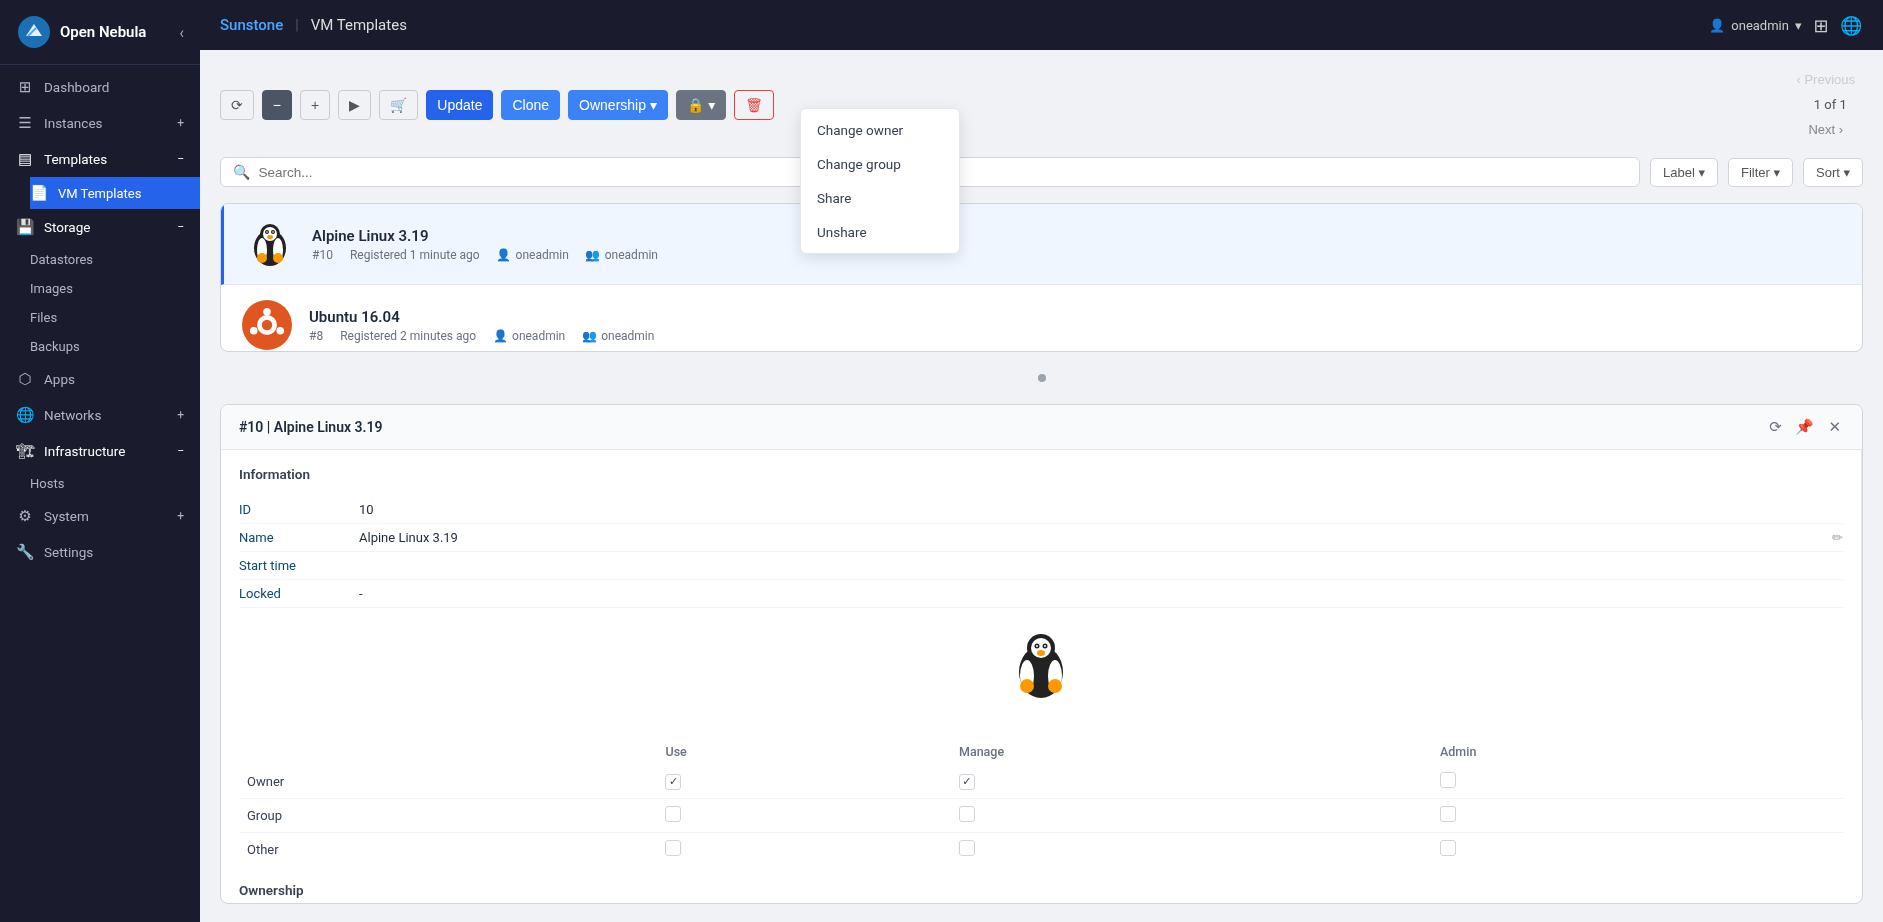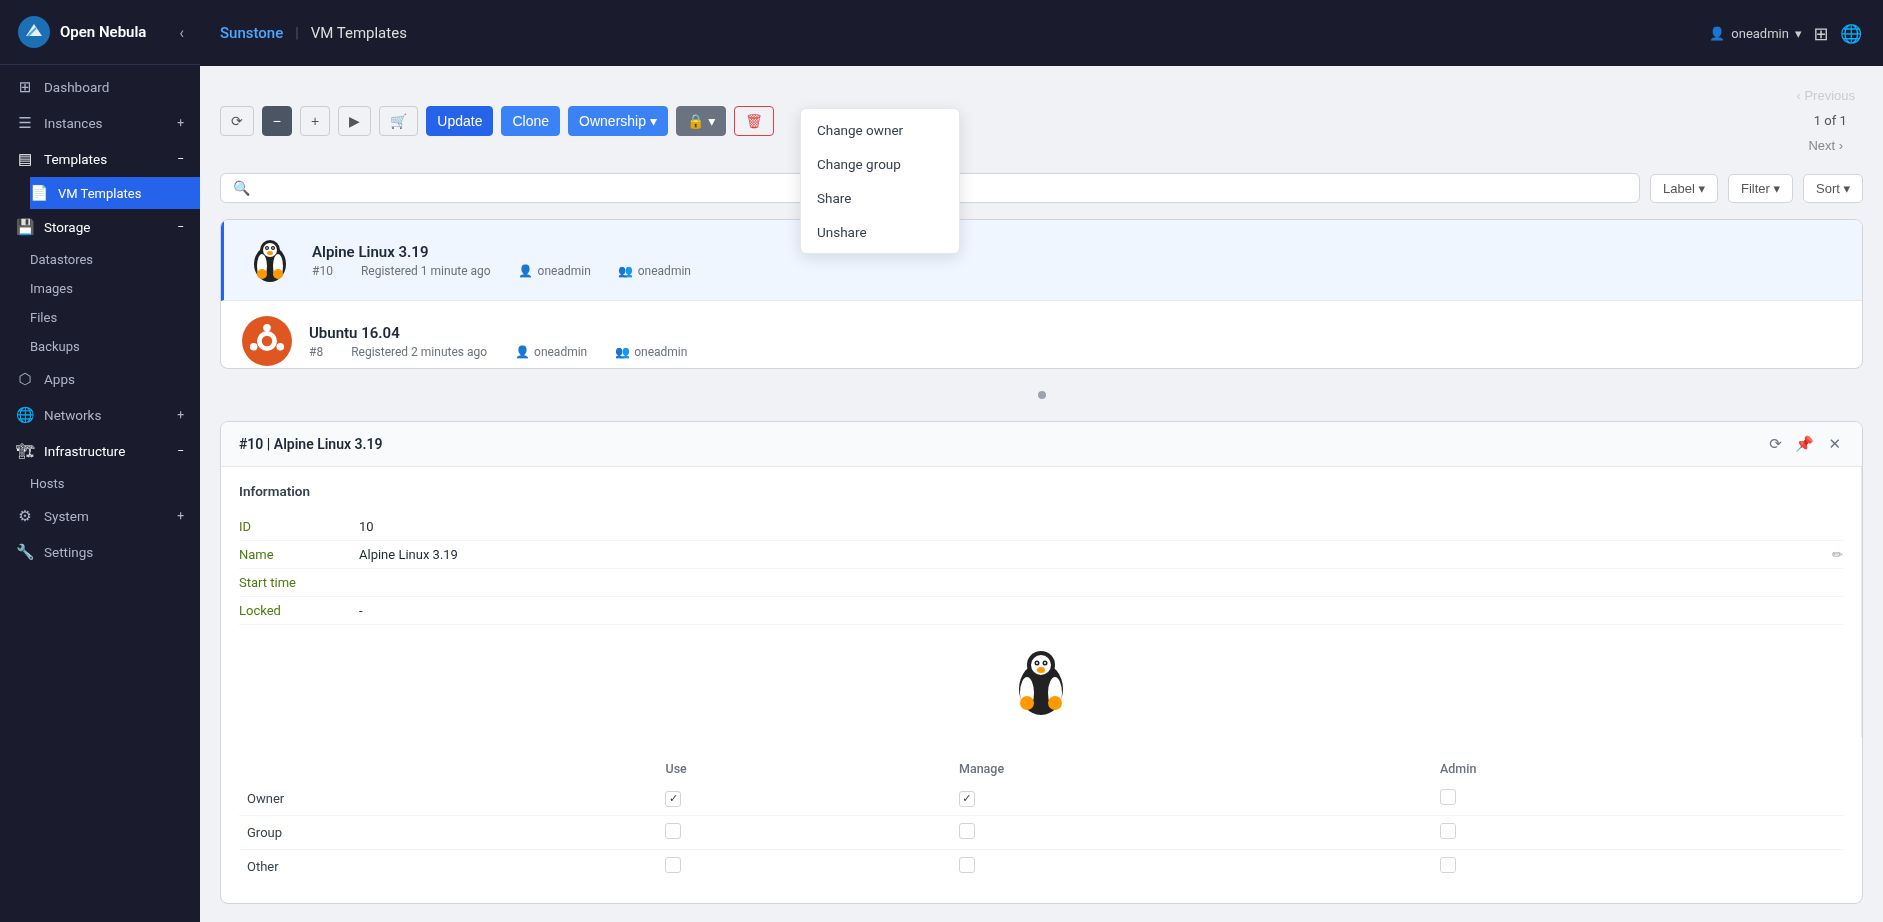--- a/index.html
+++ b/index.html
@@ -17,21 +17,21 @@
     .sidebar-item-parent.expanded { color: #fff; }
     .sidebar-sub { padding-left: 30px; }
     .sidebar-sub .sidebar-item { padding: 7px 16px 7px 0; font-size: 13px; }
     .expand-icon { margin-left: auto; font-size: 12px; }
     .sidebar-icon { width: 18px; text-align: center; font-size: 15px; }
 
     
     .main { flex: 1; display: flex; flex-direction: column; overflow: hidden; }
 
     
-    .topbar { background: #1a1c2e; color: #fff; display: flex; align-items: center; padding: 0 20px; height: 66px; gap: 12px; text-align: right; }
+    .topbar { background: #1a1c2e; color: #fff; display: flex; align-items: center; padding: 0 20px; height: 50px; gap: 12px; text-align: right; }
     .topbar-brand { color: #4da6ff; font-size: 15px; font-weight: 500; }
     .topbar-sep { color: #555; }
     .topbar-title { font-size: 15px; color: #ddd; }
     .topbar-right { margin-left: auto; display: flex; align-items: center; gap: 12px; }
     .topbar-user { display: flex; align-items: center; gap: 6px; color: #ccc; font-size: 13px; cursor: pointer; }
     .topbar-grid-icon { color: #ccc; cursor: pointer; font-size: 18px; }
     .topbar-lang-icon { color: #ccc; cursor: pointer; font-size: 18px; }
 
     
     .content { flex: 1; padding: 18px 20px; overflow-y: auto; display: flex; flex-direction: column; gap: 16px; }
@@ -50,42 +50,42 @@
     .filter-btn { background: #fff; border: 1px solid #d1d5db; border-radius: 5px; padding: 6px 12px; cursor: pointer; font-size: 13px; color: #555; display: flex; align-items: center; gap: 5px; }
 
     
     .card-list { display: flex; flex-direction: column; gap: 0; border: 1px solid #d1d5db; border-radius: 8px; overflow: hidden; background: #fff; }
     .vm-card { display: flex; align-items: center; padding: 14px 20px; gap: 16px; cursor: pointer; border-bottom: 1px solid #e5e7eb; }
     .vm-card:last-child { border-bottom: none; border-radius: 8px; }
     .vm-card.selected { background: #eff6ff; border-left: 3px solid #2563eb; }
     .vm-card-logo { width: 52px; height: 52px; display: flex; align-items: center; justify-content: center; flex-shrink: 0; }
     .vm-card-info { flex: 1; }
     .vm-card-name { font-size: 15px; font-weight: 600; color: #1e293b; }
-    .vm-card-meta { display: flex; align-items: center; gap: 28px; color: #6b7280; font-size: 12px; margin-top: 3px; }
+    .vm-card-meta { display: flex; align-items: center; gap: 17px; color: #6b7280; font-size: 12px; margin-top: 3px; }
     .vm-card-meta-item { display: flex; align-items: center; gap: 4px; }
 
     
     .scroll-indicator { display: flex; justify-content: center; padding: 6px; }
     .scroll-dot { width: 8px; height: 8px; background: #9ca3af; border-radius: 50%; }
 
     
     .detail-panel { background: #fff; border: 1px solid #d1d5db; border-radius: 8px; overflow: hidden; }
     .detail-header { display: flex; align-items: center; padding: 10px 18px; border-bottom: 1px solid #e5e7eb; background: #f9fafb; }
     .detail-title { font-size: 14px; font-weight: 600; color: #1e293b; flex: 1; }
     .detail-actions { display: flex; gap: 8px; align-items: center; }
     .detail-action-btn { background: none; border: none; color: #6b7280; cursor: pointer; font-size: 15px; padding: 3px; }
     .detail-tabs { display: flex; border-bottom: 1px solid #e5e7eb; padding: 0 18px; }
     .detail-tab { padding: 10px 16px; cursor: pointer; font-size: 13.5px; color: #6b7280; border-bottom: 2px solid transparent; }
     .detail-tab.active { color: #2563eb; border-bottom-color: #2563eb; font-weight: 500; }
     .detail-body { display: flex; gap: 2px; flex-direction: column; }
     .detail-col { flex: 1; padding: 16px 18px; }
     .detail-col:first-child { border-right: 1px solid #e5e7eb; }
     .info-section-title { font-size: 13.5px; font-weight: 600; color: #374151; margin-bottom: 14px; }
     .info-row { display: flex; align-items: center; padding: 6px 0; border-bottom: 1px solid #f3f4f6; }
-    .info-label { width: 120px; color: #4d7c0f; font-size: 13px; flex-shrink: 0; }
+    .info-label { width: 120px; color: #0c4a6e; font-size: 13px; flex-shrink: 0; }
     .info-value { color: #1e293b; font-size: 13px; flex: 1; }
     .info-value.link { color: #2563eb; }
     .info-edit-btn { color: #9ca3af; cursor: pointer; font-size: 13px; margin-left: 6px; }
     .permissions-table { width: 100%; border-collapse: collapse; }
     .permissions-table th { font-size: 12.5px; color: #6b7280; font-weight: 500; text-align: left; padding: 6px 8px; }
     .permissions-table td { padding: 7px 8px; font-size: 13px; color: #374151; }
     .permissions-table tr:not(:last-child) td { border-bottom: 1px solid #f3f4f6; }
     .checkbox-cell { display: inline-block; width: 16px; height: 16px; border: 1.5px solid #d1d5db; border-radius: 3px; background: #fff; }
     .checkbox-cell.checked::after { content: '✓'; font-size: 11px; color: #374151; display: block; text-align: center; line-height: 14px; }
     .ownership-section { margin-top: 16px; }
@@ -223,20 +223,21 @@
       <div style="margin-left:auto; display:flex; align-items:center; gap:6px;flex-direction:column;">
         <button class="pagination-btn disabled">‹ Previous</button>
         <span style="font-size:13px;color:#555;margin-left:9px;">1 of 1</span>
         <button class="pagination-btn">Next ›</button>
       </div>
     </div>
 
     <div class="filter-bar">
       <div class="search-box">
         <span>🔍</span>
+        <input type="text" placeholder="Search..." style="">
       </div>
       <button class="filter-btn">Label ▾</button>
       <button class="filter-btn">Filter ▾</button>
       <button class="filter-btn">Sort ▾</button>
     </div>
 
     <div class="card-list">
 
       <div class="vm-card selected">
         <div class="vm-card-logo">
@@ -379,20 +380,21 @@
               </tr>
               <tr>
                 <td>Other</td>
                 <td><span class="checkbox-cell"></span></td>
                 <td><span class="checkbox-cell"></span></td>
                 <td><span class="checkbox-cell"></span></td>
               </tr>
             </tbody>
           </table>
           <div class="ownership-section">
+            <div class="ownership-title">Ownership</div>
             <div class="info-row">
               <span class="info-label">Owner</span>
               <span class="info-value link">oneadmin</span>
               <span class="info-edit-btn">✏</span>
             </div>
           </div>
         </div>
       </div>
     </div>
   </div>

